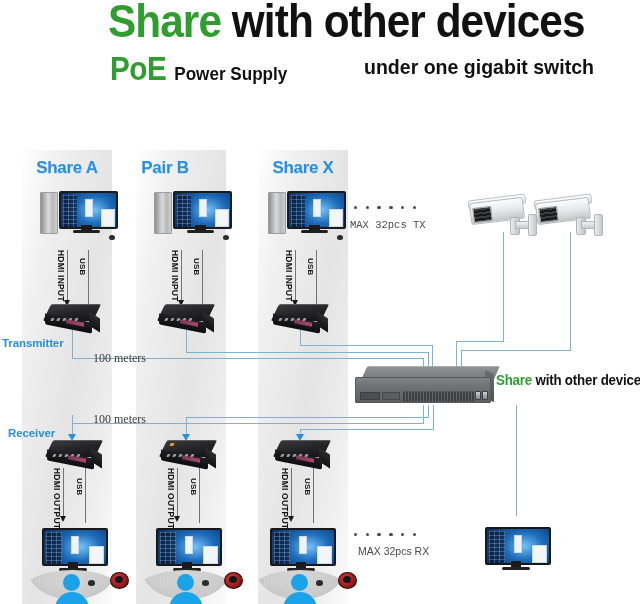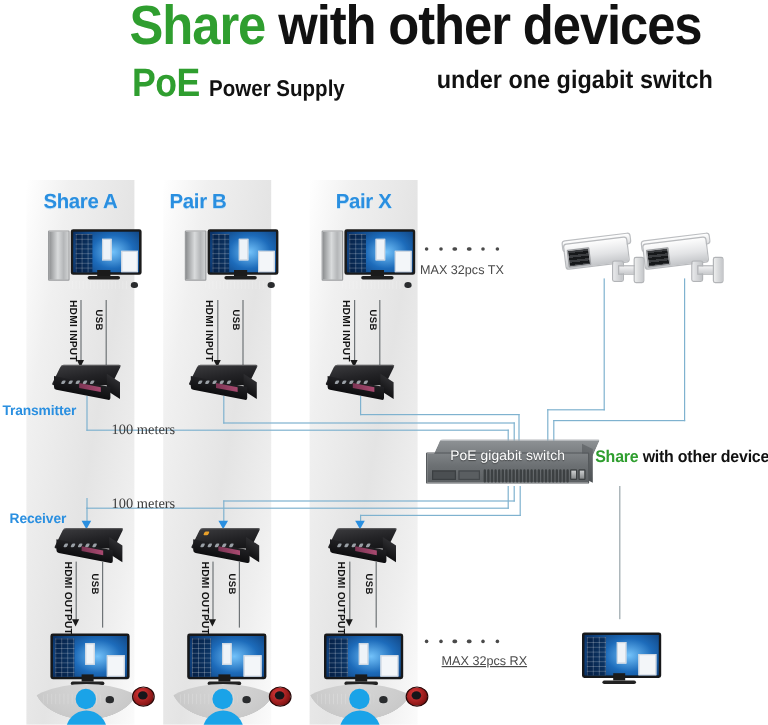--- a/index.html
+++ b/index.html
@@ -239,21 +239,21 @@
   </div>
   <div class="hl-line3">under one gigabit switch</div>
 </div>
 
 <div class="abs panel" style="left:22px;"></div>
 <div class="abs panel" style="left:136px;"></div>
 <div class="abs panel" style="left:258px;"></div>
 
 <div class="abs pair-label" style="left:22px;">Share A</div>
 <div class="abs pair-label" style="left:120px;">Pair B</div>
-<div class="abs pair-label" style="left:258px;">Pair X</div>
+<div class="abs pair-label" style="left:258px;">Share X</div>
 
 <div class="abs pc" style="left:38px;top:190px;">
   <div class="tower"></div>
   <div class="mon">
     <div class="win-scr"></div>
     <div class="win-tiles"></div>
     <div class="win-dlg"></div>
     <div class="win-dlg2"></div>
   </div>
   <div class="stand"></div>
@@ -289,21 +289,21 @@
 </div>
 
 <div class="abs dots" style="left:354px;top:204px;">
   <i></i>
     <i></i>
     <i></i>
     <i></i>
     <i></i>
     <i></i>
 </div>
-<div class="abs maxtxt" style="left:350px;top:219px;">MAX 32pcs TX</div>
+<div class="abs maxtxt" style="left:350px;top:219px;font-family:Liberation Mono, monospace;">MAX 32pcs TX</div>
 
 <div class="abs thin thin-v" style="left:67px;top:250px;height:54px;"></div>
 <div class="abs ar-blk" style="left:64px;top:300px;"></div>
 <div class="abs vlabel" style="left:66px;top:250px;">HDMI INPUT</div>
 <div class="abs thin thin-v" style="left:88px;top:250px;height:55px;"></div>
 <div class="abs vlabel small" style="left:87px;top:258px;">USB</div>
 
 <div class="abs thin thin-v" style="left:181px;top:250px;height:54px;"></div>
 <div class="abs ar-blk" style="left:178px;top:300px;"></div>
 <div class="abs vlabel" style="left:180px;top:250px;">HDMI INPUT</div>
@@ -375,21 +375,20 @@
 <div class="abs wire wire-h" style="left:456px;top:341px;width:48px;"></div>
 <div class="abs wire wire-v" style="left:456px;top:341px;height:29px;"></div>
 <div class="abs wire wire-v" style="left:570px;top:232px;height:119px;"></div>
 <div class="abs wire wire-h" style="left:461px;top:350px;width:110px;"></div>
 <div class="abs wire wire-v" style="left:461px;top:350px;height:20px;"></div>
 
 <div class="abs" id="switch-wrap">
   <div class="sw-top"></div>
   <div class="sw-rightcap"></div>
   <div class="sw-face">
-    <div class="sw-label">PoE gigabit switch</div>
     <div class="sw-lpanel"></div>
     <div class="sw-lpanel2"></div>
     <div class="sw-ports">
       <i></i>
         <i></i>
         <i></i>
         <i></i>
         <i></i>
         <i></i>
         <i></i>
@@ -516,21 +515,21 @@
 </div>
 
 <div class="abs dots" style="left:354px;top:531px;">
   <i></i>
     <i></i>
     <i></i>
     <i></i>
     <i></i>
     <i></i>
 </div>
-<div class="abs maxtxt" style="left:368px;top:545px;text-decoration:underline;">MAX 32pcs RX</div>
+<div class="abs maxtxt" style="left:358px;top:545px;">MAX 32pcs RX</div>
 
 <div class="abs desk" style="left:20px;top:570px;"></div>
 <div class="abs desk" style="left:134px;top:570px;"></div>
 <div class="abs desk" style="left:248px;top:570px;"></div>
 
 <div class="abs deskkbd" style="left:36px;top:578px;"></div>
 <div class="abs deskkbd" style="left:150px;top:578px;"></div>
 <div class="abs deskkbd" style="left:264px;top:578px;"></div>
 
 <div class="abs deskmse" style="left:88px;top:580px;"></div>

